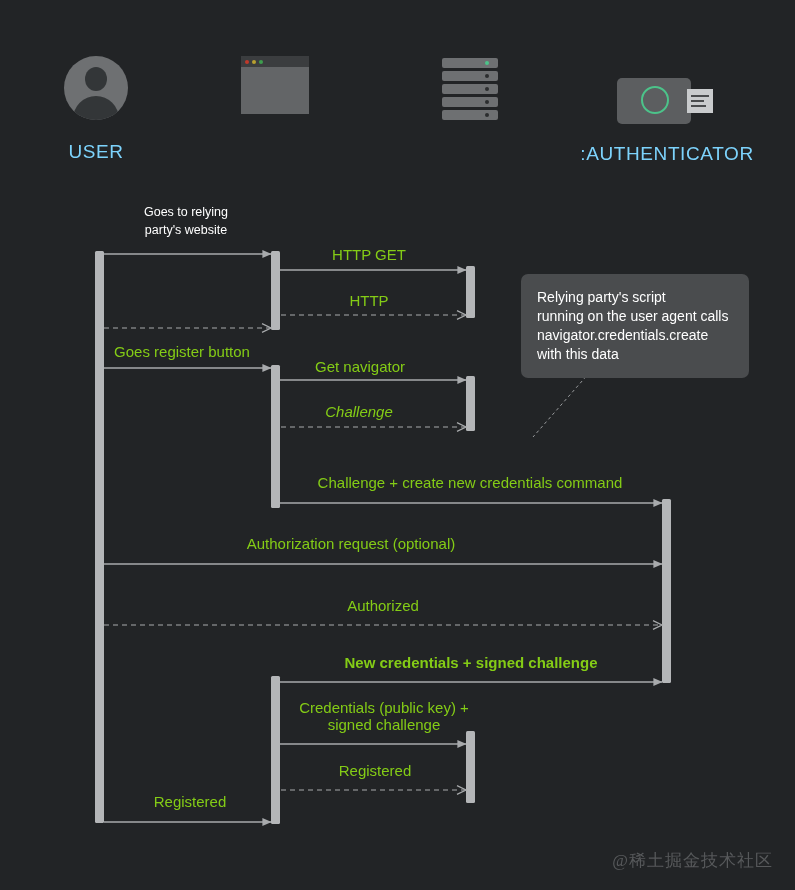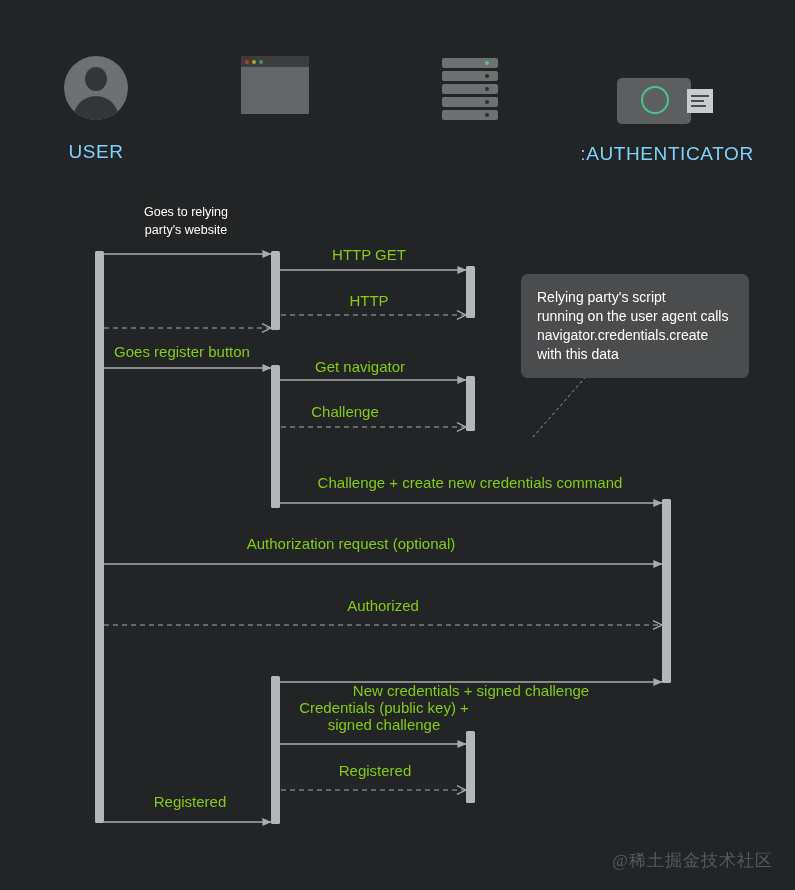--- a/index.html
+++ b/index.html
@@ -310,24 +310,24 @@
 <div class="note" style="left:521px; top:274px; width:228px;">Relying party's script
 running on the user agent calls
 navigator.credentials.create
 with this data</div>
 
 <div id="message-labels">
     <div class="msg-label" style="left: 369px; top: 246px;">HTTP GET</div>
     <div class="msg-label" style="left: 369px; top: 292px;">HTTP</div>
     <div class="msg-label" style="left: 182px; top: 343px;">Goes register button</div>
     <div class="msg-label" style="left: 360px; top: 358px;">Get navigator</div>
-    <div class="msg-label" style="left: 345px; top: 403px;">Challenge</div>
+    <div class="msg-label" style="left: 359px; top: 403px; font-style: italic;">Challenge</div>
     <div class="msg-label" style="left: 470px; top: 474px;">Challenge + create new credentials command</div>
     <div class="msg-label" style="left: 351px; top: 535px;">Authorization request (optional)</div>
     <div class="msg-label" style="left: 383px; top: 597px;">Authorized</div>
-    <div class="msg-label" style="left: 471px; top: 682px;">New credentials + signed challenge</div>
+    <div class="msg-label" style="left: 471px; top: 654px; font-weight: bold;">New credentials + signed challenge</div>
     <div class="msg-label" style="left: 384px; top: 699px;">Credentials (public key) +
 signed challenge</div>
     <div class="msg-label" style="left: 375px; top: 762px;">Registered</div>
     <div class="msg-label" style="left: 190px; top: 793px;">Registered</div>
   </div>
 
 <div class="watermark">@稀土掘金技术社区</div>
 
 </body></html>

